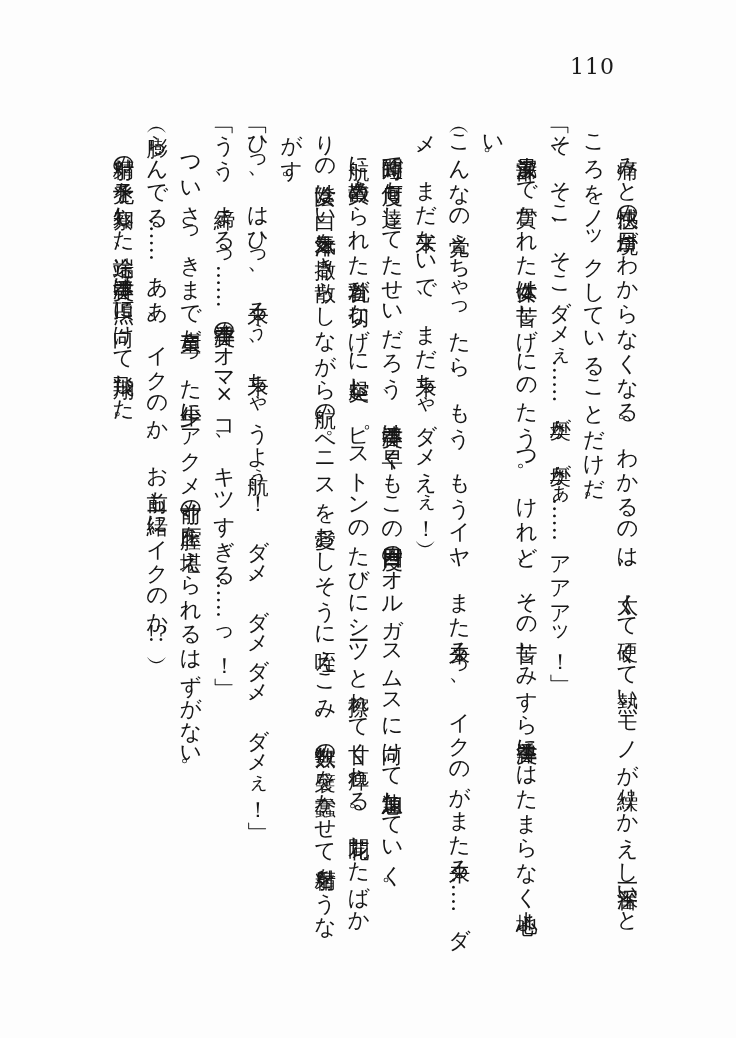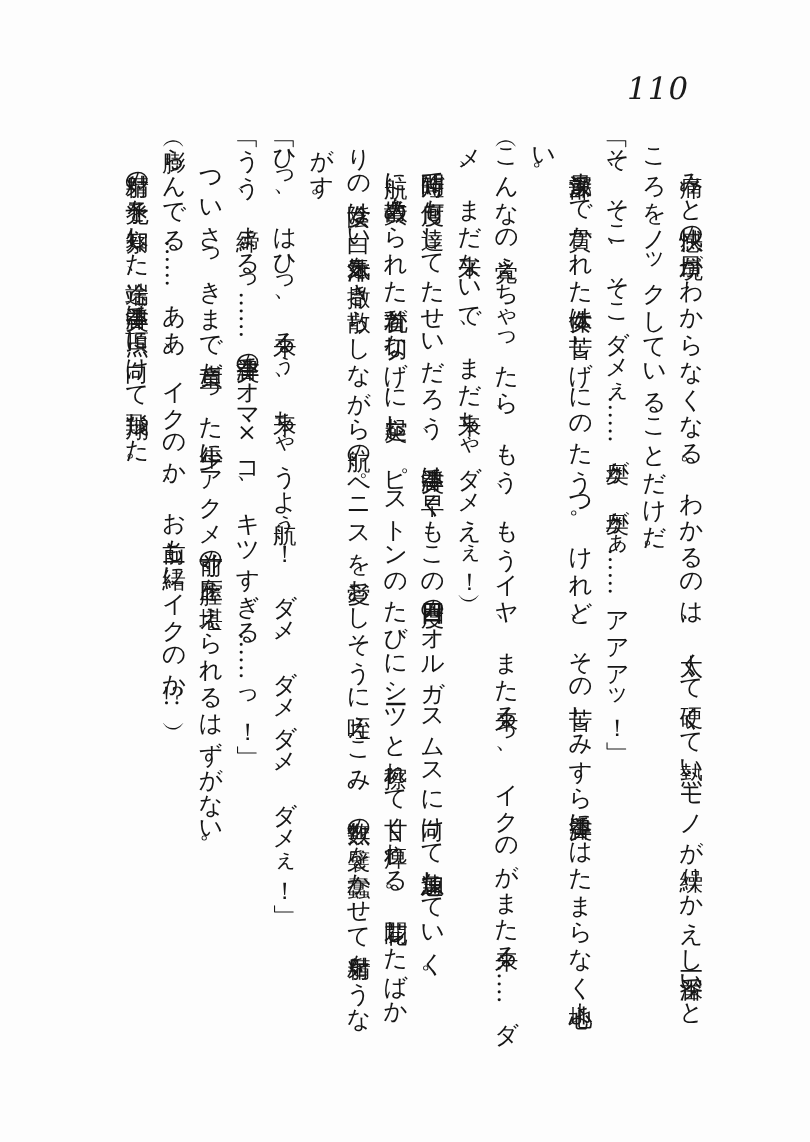--- a/index.html
+++ b/index.html
@@ -15,24 +15,23 @@
     font-family: "DejaVu Serif", "Liberation Serif", serif;
     color: #161616;
   }
   .scan-page {
     position: absolute;
     inset: 0;
     background: #fdfdfd;
   }
   .page-number {
     position: absolute;
-    top: 64px;
+    top: 54px;
     left: 570px;
-    font-size: 28px;
-    font-style: italic;
+    font-size: 22px;
     letter-spacing: 1px;
     color: #1b1b1b;
   }
   .text-block {
     position: absolute;
     top: 120px;
     right: 92px;
     height: 822px;
     writing-mode: vertical-rl;
     text-orientation: mixed;

